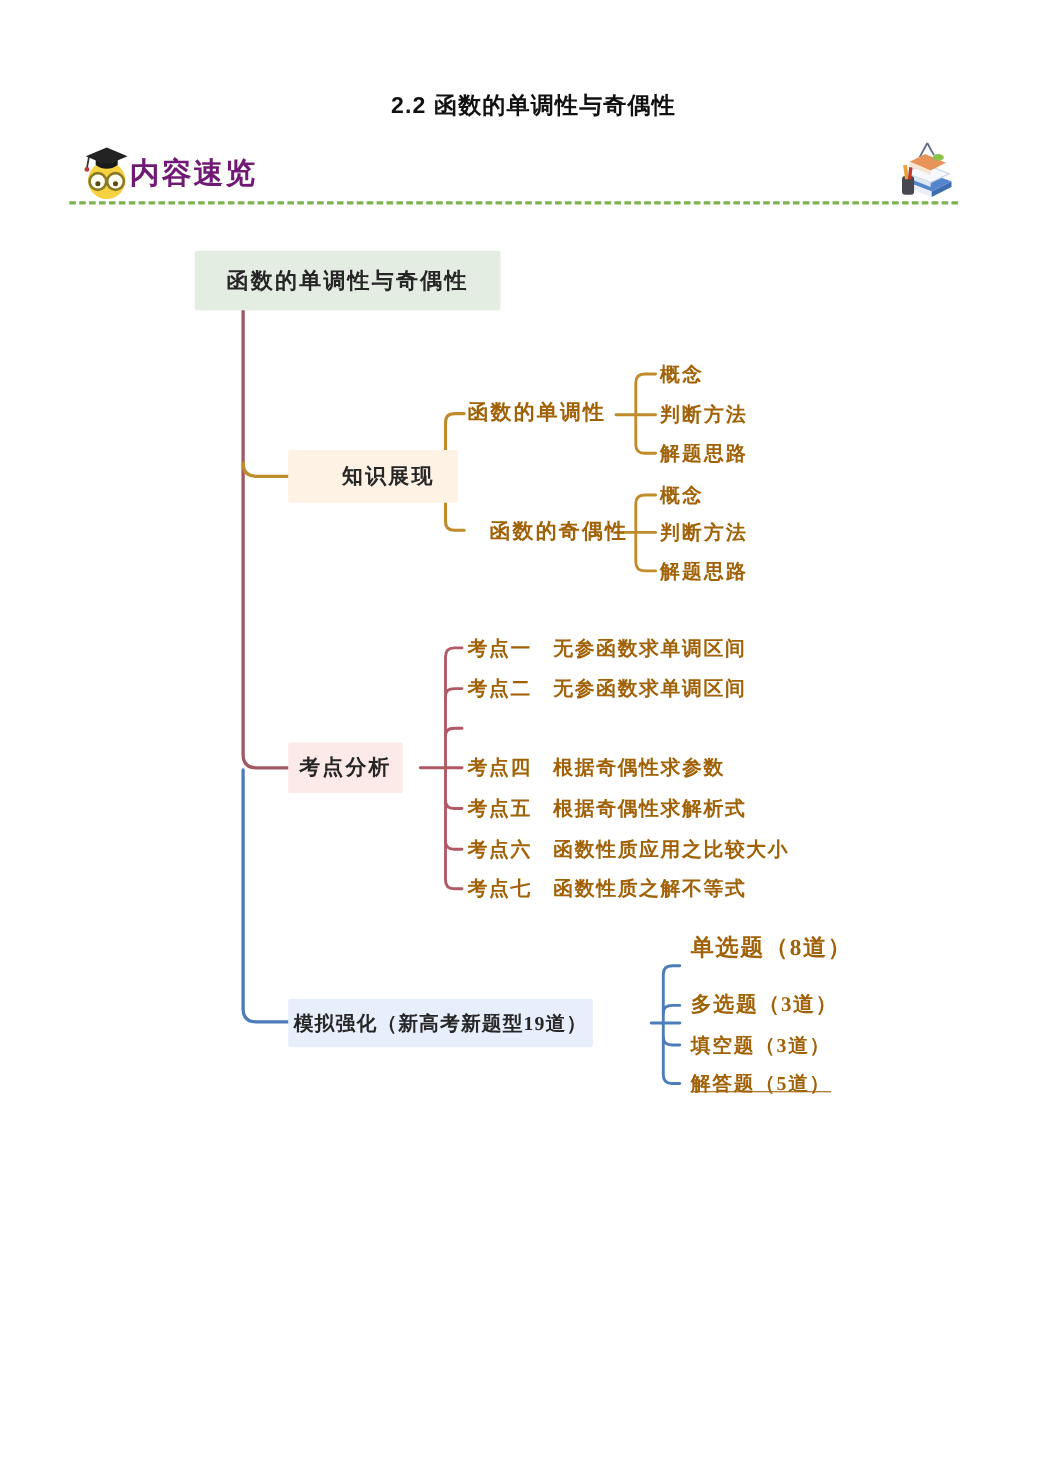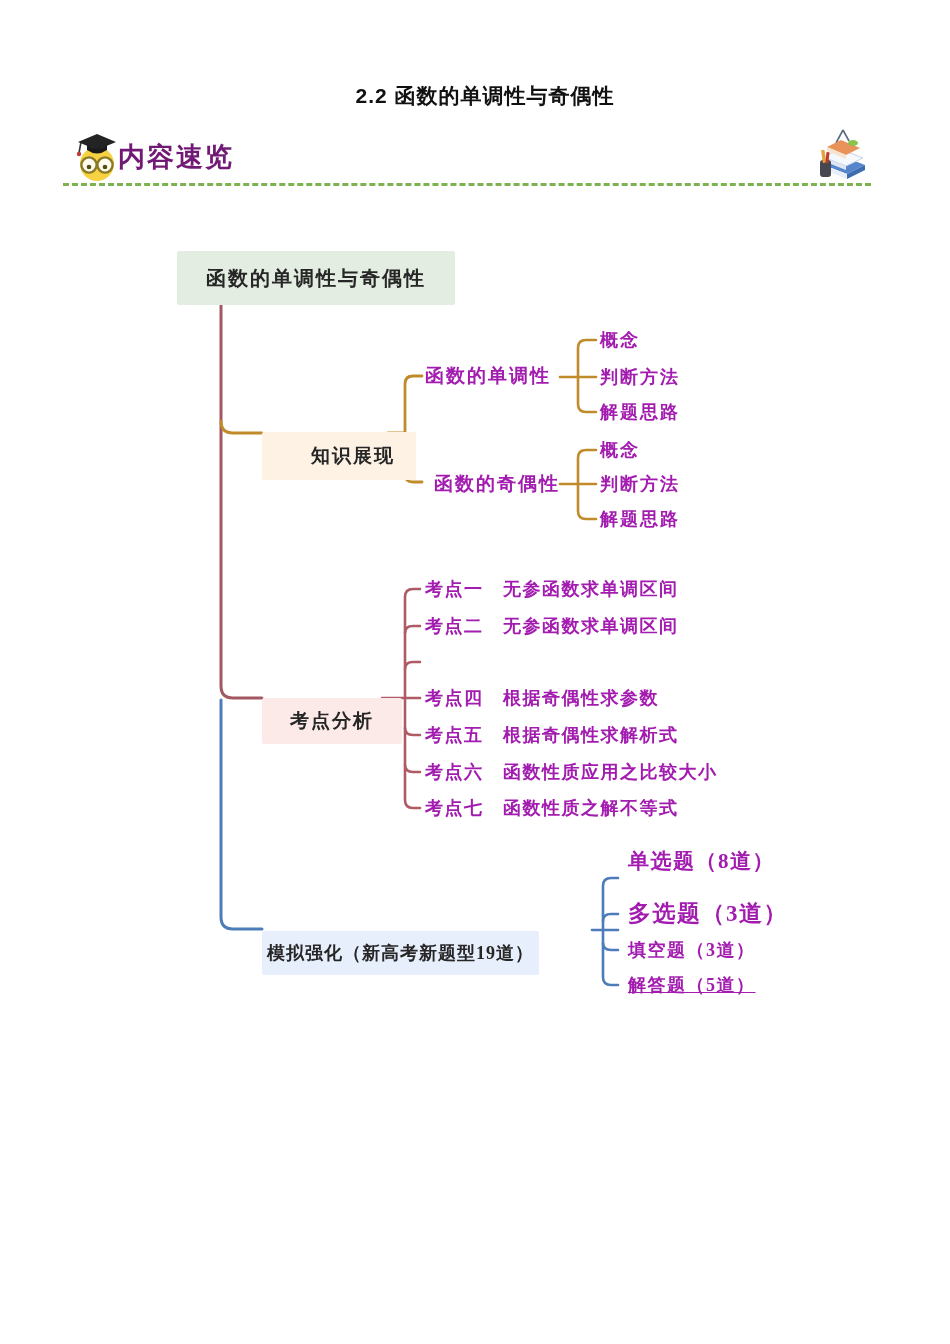--- a/index.html
+++ b/index.html
@@ -31,51 +31,50 @@
     position:absolute;left:63px;top:183px;width:808px;height:0;
     border-top:3px dashed #7cb34e;
   }
   
   #connectors{position:absolute;left:0;top:0;width:950px;height:1050px;pointer-events:none;}
   .node{
     position:absolute;
     display:flex;align-items:center;justify-content:center;
     font-weight:700;color:#262626;white-space:nowrap;
     border-radius:2px;
-    margin-top:23px;
   }
   .leaf{
     position:absolute;height:26px;line-height:26px;
-    font-weight:700;color:#a21caf;white-space:nowrap;
+    font-weight:700;color:#a16207;white-space:nowrap;
     letter-spacing:2px;font-size:19px;
   }
   #node-root{left:177px;top:228px;width:278px;height:54px;background:#e3ede2;font-size:20px;letter-spacing:2px;}
   #node-knowledge{left:262px;top:409px;width:126px;height:48px;background:#fdf2e4;font-size:19px;letter-spacing:2px;padding-left:28px;}
-  #node-examples{left:262px;top:675px;width:140px;height:46px;background:#fceae8;font-size:19px;letter-spacing:2px;}
+  #node-examples{left:262px;top:675px;width:104px;height:46px;background:#fceae8;font-size:19px;letter-spacing:2px;}
   #node-practice{left:262px;top:908px;width:277px;height:44px;background:#e8effc;font-size:18px;letter-spacing:1px;}
 
   #leaf-mono{left:425px;top:363px;}
   #leaf-mono-c0{left:600px;top:327px;font-size:18px;}
   #leaf-mono-c1{left:600px;top:364px;font-size:18px;}
   #leaf-mono-c2{left:600px;top:399px;font-size:18px;}
-  #leaf-parity{left:434px;top:471px;}
+  #leaf-parity{left:445px;top:471px;}
   #leaf-parity-c0{left:600px;top:437px;font-size:18px;}
   #leaf-parity-c1{left:600px;top:471px;font-size:18px;}
   #leaf-parity-c2{left:600px;top:506px;font-size:18px;}
 
   #leaf-kp0{left:425px;top:576px;font-size:18px;letter-spacing:1.5px;}
   #leaf-kp1{left:425px;top:613px;font-size:18px;letter-spacing:1.5px;}
   #leaf-kp2{left:425px;top:649px;font-size:18px;letter-spacing:1.5px;}
   #leaf-kp3{left:425px;top:685px;font-size:18px;letter-spacing:1.5px;}
   #leaf-kp4{left:425px;top:722px;font-size:18px;letter-spacing:1.5px;}
   #leaf-kp5{left:425px;top:759px;font-size:18px;letter-spacing:1.5px;}
   #leaf-kp6{left:425px;top:795px;font-size:18px;letter-spacing:1.5px;}
 
   #leaf-pr0{left:628px;top:848px;font-size:21px;letter-spacing:1.5px;}
-  #leaf-pr1{left:628px;top:901px;font-size:23px;letter-spacing:1.5px;}
+  #leaf-pr1{left:628px;top:901px;font-size:19px;letter-spacing:1.5px;}
   #leaf-pr2{left:628px;top:937px;font-size:18px;letter-spacing:1.5px;}
   #leaf-pr3{left:628px;top:972px;font-size:18px;letter-spacing:1.5px;text-decoration:underline;}
 </style>
 </head>
 <body>
 
 <div class="page">
 
   <div class="doc-title">2.2 函数的单调性与奇偶性</div>
 

